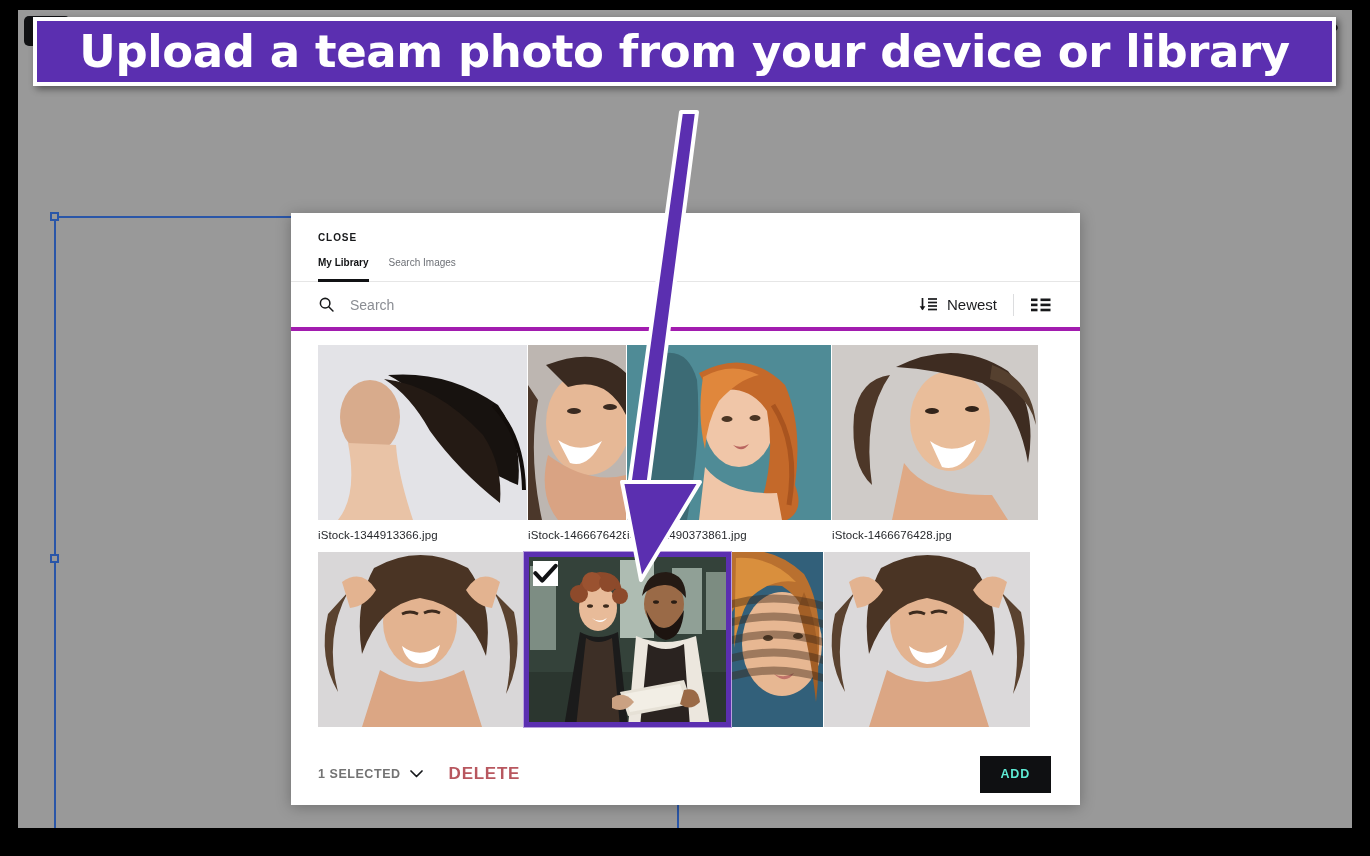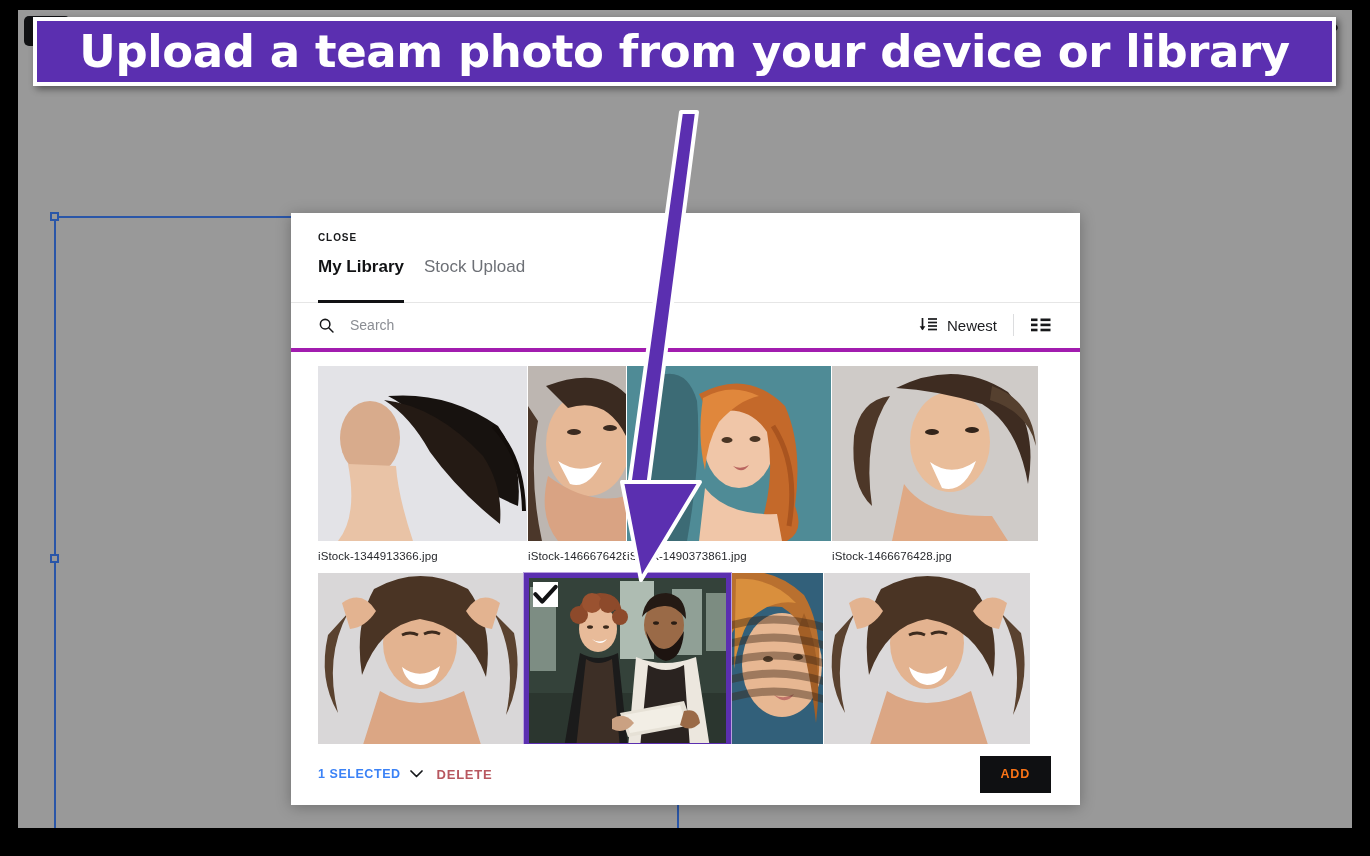--- a/index.html
+++ b/index.html
@@ -98,23 +98,23 @@
   }
 
   #dialog-tabs {
     display: flex;
     gap: 20px;
     padding: 14px 0 0 27px;
     border-bottom: 1px solid #e6e6e6;
     position: relative;
   }
   .dialog-tab {
-    font-size: 17px;
+    font-size: 10px;
     color: #6d7076;
-    padding-bottom: 23px;
+    padding-bottom: 11px;
     cursor: pointer;
     border-bottom: 3px solid transparent;
     margin-bottom: -1px;
   }
   .dialog-tab.active {
     color: #111214;
     font-weight: bold;
     border-bottom-color: #111214;
   }
 
@@ -207,38 +207,38 @@
     height: 62px;
     display: flex;
     align-items: center;
     padding: 0 29px 0 27px;
     background: #fff;
   }
   #selected-count {
     font-size: 12.5px;
     font-weight: bold;
     letter-spacing: .55px;
-    color: #3b82f6;
+    color: #737373;
     cursor: pointer;
     display: flex;
     align-items: center;
     gap: 9px;
   }
   #delete-button {
-    font-size: 13px;
+    font-size: 17px;
     font-weight: bold;
     letter-spacing: .75px;
     color: #b8575f;
-    margin-left: 14px;
+    margin-left: 26px;
     cursor: pointer;
   }
   #add-button {
     margin-left: auto;
     background: #0f1012;
-    color: #f97316;
+    color: #5eead4;
     border: none;
     font-family: "Liberation Sans", sans-serif;
     font-size: 12.5px;
     font-weight: bold;
     letter-spacing: .8px;
     padding: 0 21px;
     height: 37px;
     cursor: pointer;
   }
 
@@ -289,21 +289,21 @@
   <div class="sel-handle" style="left:32px; top:544px;"></div>
 
 </div>
 
 <div id="media-dialog">
 
   <div id="dialog-close">CLOSE</div>
 
   <div id="dialog-tabs">
     <div class="dialog-tab active">My Library</div>
-    <div class="dialog-tab">Stock Upload</div>
+    <div class="dialog-tab">Search Images</div>
   </div>
 
   <div id="search-row">
     <svg id="search-icon" viewBox="0 0 20 20">
       <circle cx="8.4" cy="8.4" r="5.6" fill="none" stroke="#17181a" stroke-width="1.8"></circle>
       <line x1="12.6" y1="12.6" x2="17.6" y2="17.6" stroke="#17181a" stroke-width="1.8" stroke-linecap="round"></line>
     </svg>
     <input id="search-input" type="text" placeholder="Search" style="">
 
     <div class="sort-control">

